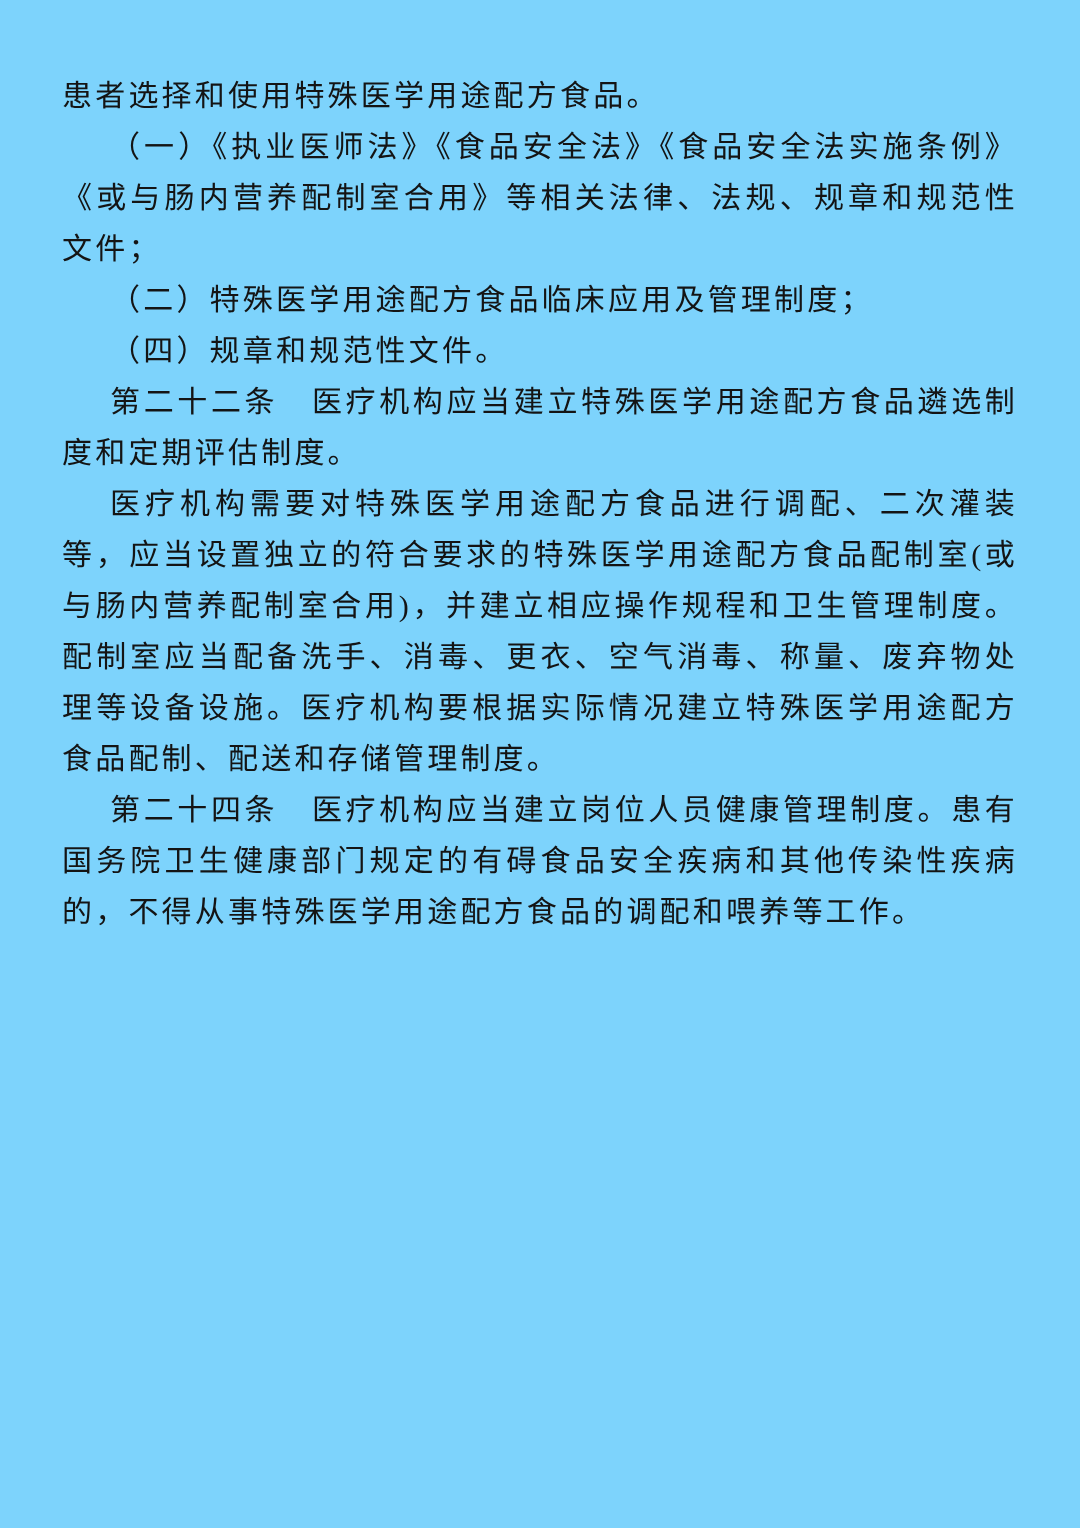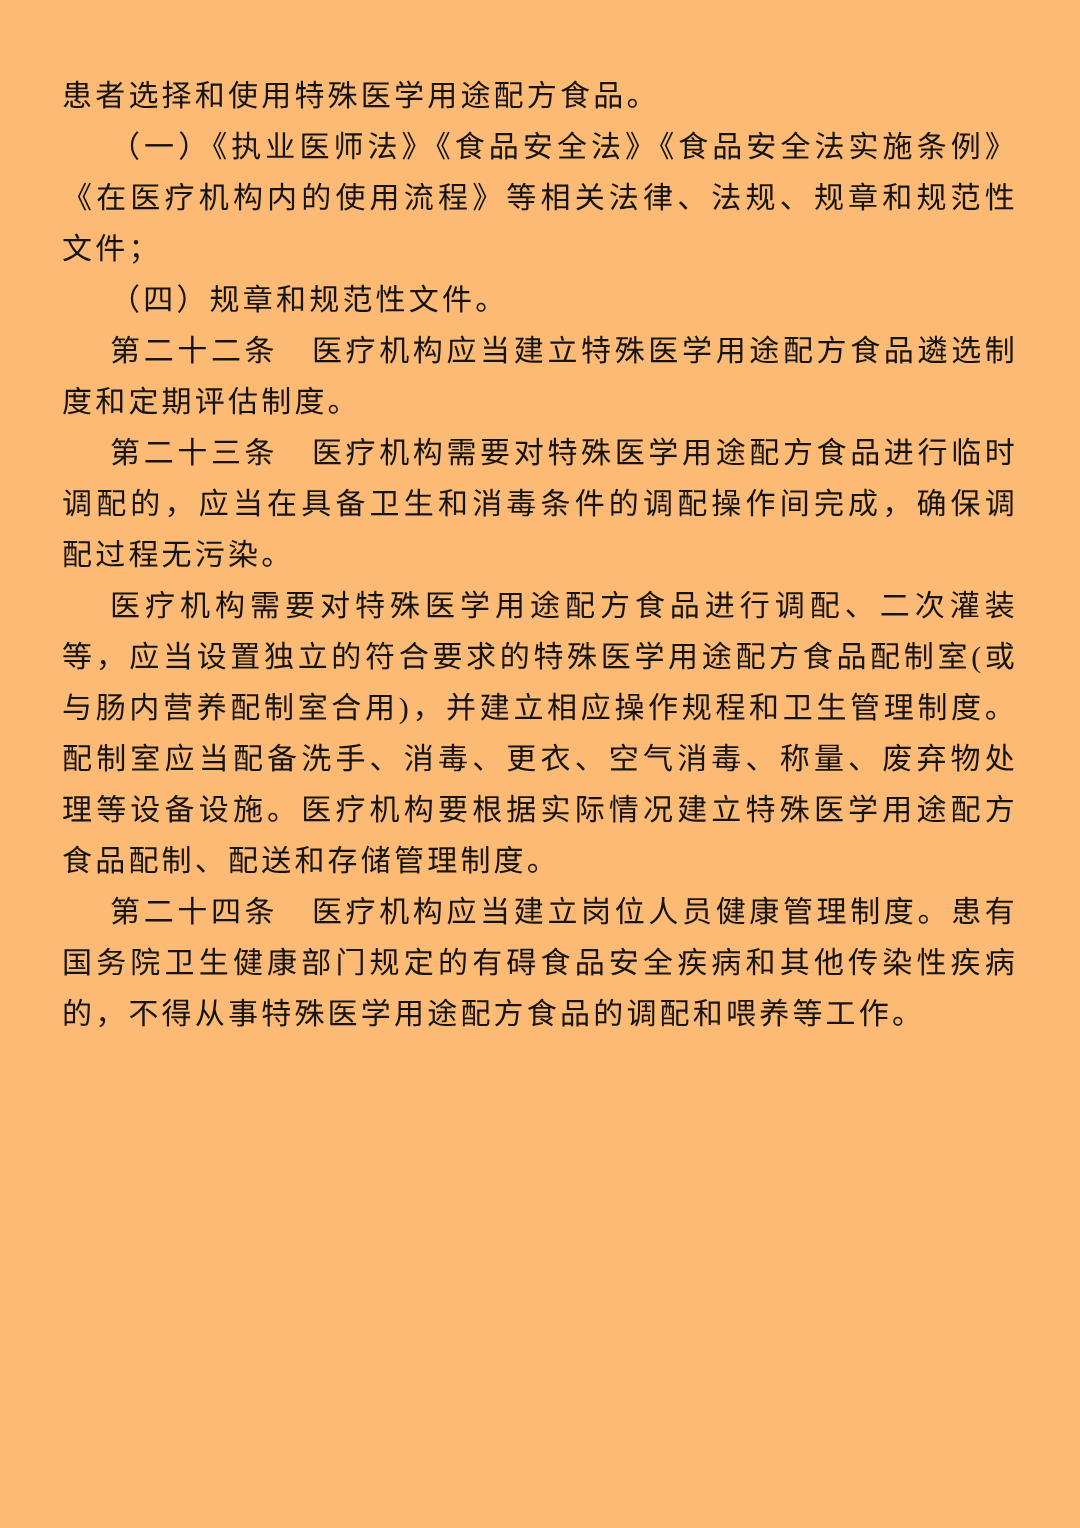--- a/index.html
+++ b/index.html
@@ -33,24 +33,24 @@
     word-break: break-all;
     color: #141414;
   }
   .doc-body p.indent {
     text-indent: 48px;
   }
 </style>
 </head>
 <body>
 
-<div class="page" style="background: #fdba74;">
+<div class="page" style="background: #7dd3fc;">
   <div class="doc-body" style="color: rgb(20, 20, 20);">
 
   <p class="">患者选择和使用特殊医学用途配方食品。</p>
-      <p class="indent">（一）《执业医师法》《食品安全法》《食品安全法实施条例》《在医疗机构内的使用流程》等相关法律、法规、规章和规范性文件；</p>
+      <p class="indent">（一）《执业医师法》《食品安全法》《食品安全法实施条例》《或与肠内营养配制室合用》等相关法律、法规、规章和规范性文件；</p>
+      <p class="indent">（二）特殊医学用途配方食品临床应用及管理制度；</p>
       <p class="indent">（四）规章和规范性文件。</p>
       <p class="indent">第二十二条　医疗机构应当建立特殊医学用途配方食品遴选制度和定期评估制度。</p>
-      <p class="indent">第二十三条　医疗机构需要对特殊医学用途配方食品进行临时调配的，应当在具备卫生和消毒条件的调配操作间完成，确保调配过程无污染。</p>
       <p class="indent">医疗机构需要对特殊医学用途配方食品进行调配、二次灌装等，应当设置独立的符合要求的特殊医学用途配方食品配制室(或与肠内营养配制室合用)，并建立相应操作规程和卫生管理制度。配制室应当配备洗手、消毒、更衣、空气消毒、称量、废弃物处理等设备设施。医疗机构要根据实际情况建立特殊医学用途配方食品配制、配送和存储管理制度。</p>
       <p class="indent">第二十四条　医疗机构应当建立岗位人员健康管理制度。患有国务院卫生健康部门规定的有碍食品安全疾病和其他传染性疾病的，不得从事特殊医学用途配方食品的调配和喂养等工作。</p>
     </div>
 </div>
 
 </body></html>

